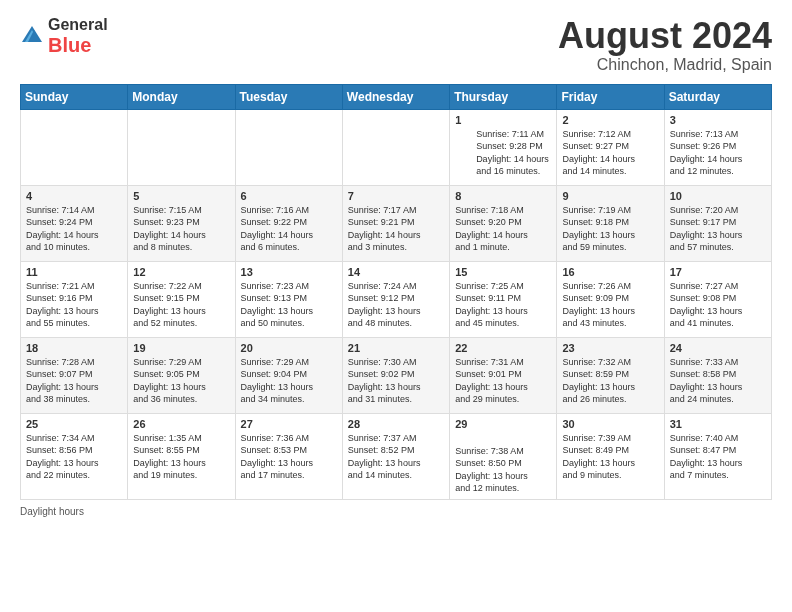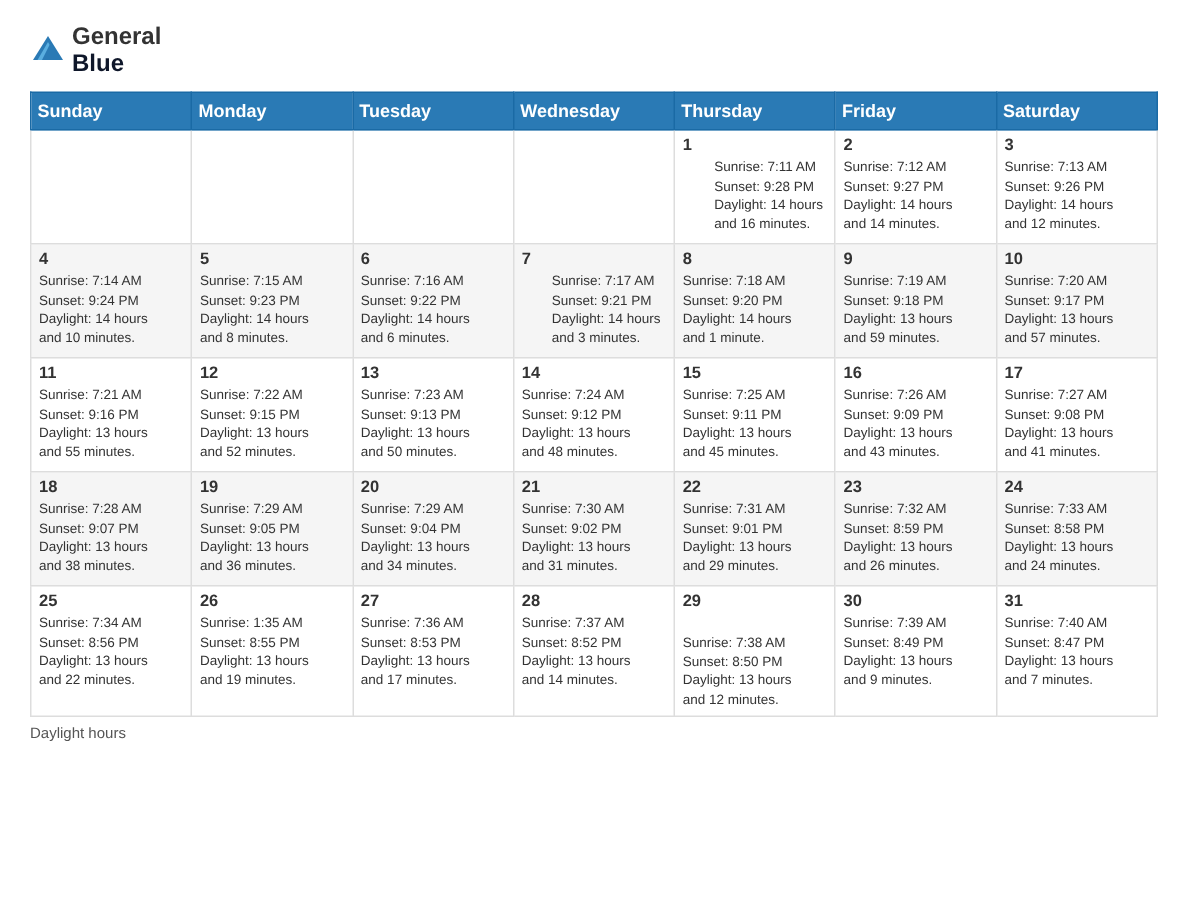--- a/index.html
+++ b/index.html
@@ -32,23 +32,23 @@
       display: flex;
       flex-direction: column;
       line-height: 1.1;
     }
     .logo-general {
       font-size: 16px;
       font-weight: bold;
       color: #333;
     }
     .logo-blue {
-      font-size: 16px;
-      font-weight: bold;
-      color: #0f172a;
+      font-size: 20px;
+      font-weight: bold;
+      color: #ef4444;
     }
     .logo-icon {
       width: 24px;
       height: 24px;
     }
     .title-block {
       text-align: right;
     }
     .main-title {
       font-size: 36px;
@@ -116,20 +116,24 @@
       <svg class="logo-icon" viewBox="0 0 24 24">
         <polygon points="12,2 22,18 2,18" fill="#2a7ab5"></polygon>
         <polygon points="12,6 19,18 5,18" fill="#5aaee0"></polygon>
         <polygon points="14,10 20,22 8,22" fill="#2a7ab5" transform="translate(0,-4)"></polygon>
       </svg>
       <div class="logo-text">
         <span class="logo-general">General</span>
         <span class="logo-blue">Blue</span>
       </div>
     </div>
+    <div class="title-block">
+      <div class="main-title">August 2024</div>
+      <div class="subtitle">Chinchon, Madrid, Spain</div>
+    </div>
   </div>
 
   <table class="calendar">
     <thead>
       <tr>
       <th>Sunday</th>
           <th>Monday</th>
           <th>Tuesday</th>
           <th>Wednesday</th>
           <th>Thursday</th>
@@ -182,21 +186,21 @@
           </td>
           <td>
             <span class="day-num">6</span>
             <div class="day-info" style="white-space: pre-line;">Sunrise: 7:16 AM
 Sunset: 9:22 PM
 Daylight: 14 hours
 and 6 minutes.</div>
           </td>
           <td>
             <span class="day-num">7</span>
-            <div class="day-info" style="white-space: pre-line; margin-left: 20px;">Sunrise: 7:17 AM
+            <div class="day-info" style="white-space: pre-line;">Sunrise: 7:17 AM
 Sunset: 9:21 PM
 Daylight: 14 hours
 and 3 minutes.</div>
           </td>
           <td>
             <span class="day-num">8</span>
             <div class="day-info" style="white-space: pre-line;">Sunrise: 7:18 AM
 Sunset: 9:20 PM
 Daylight: 14 hours
 and 1 minute.</div>

